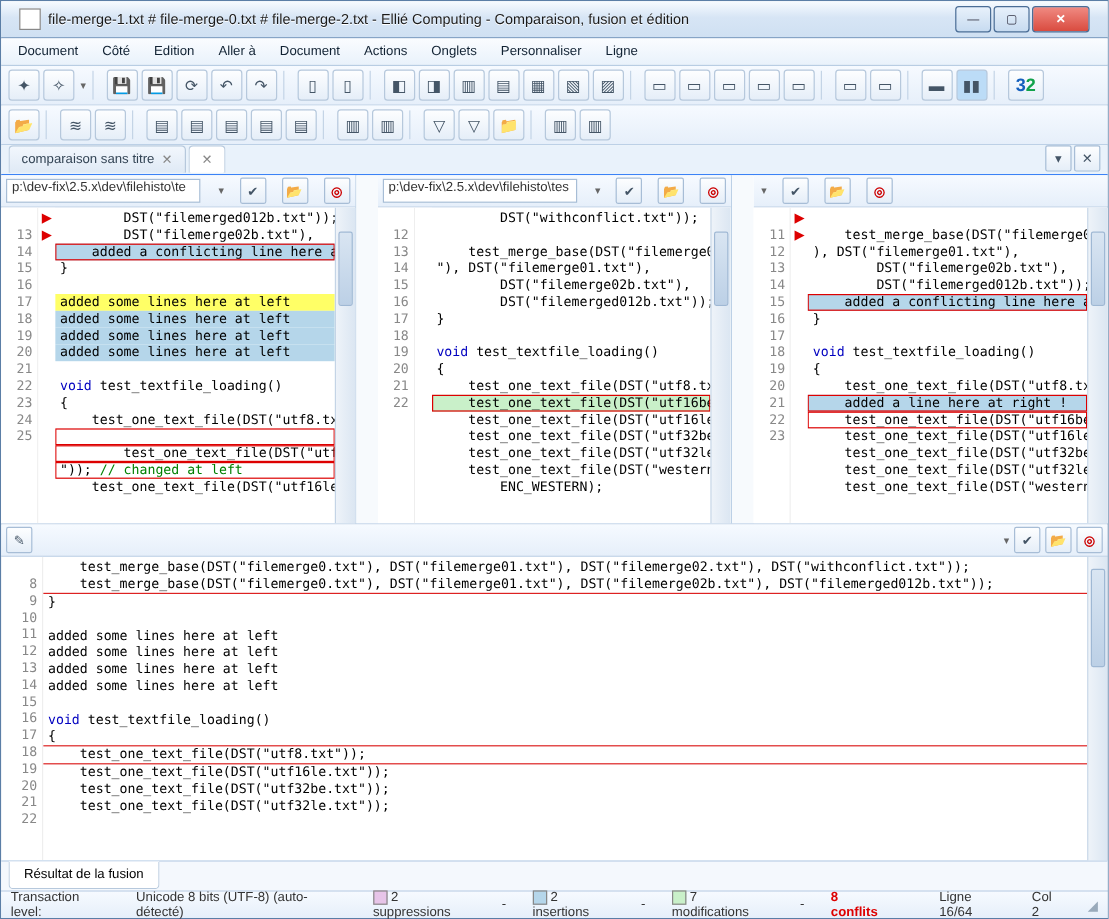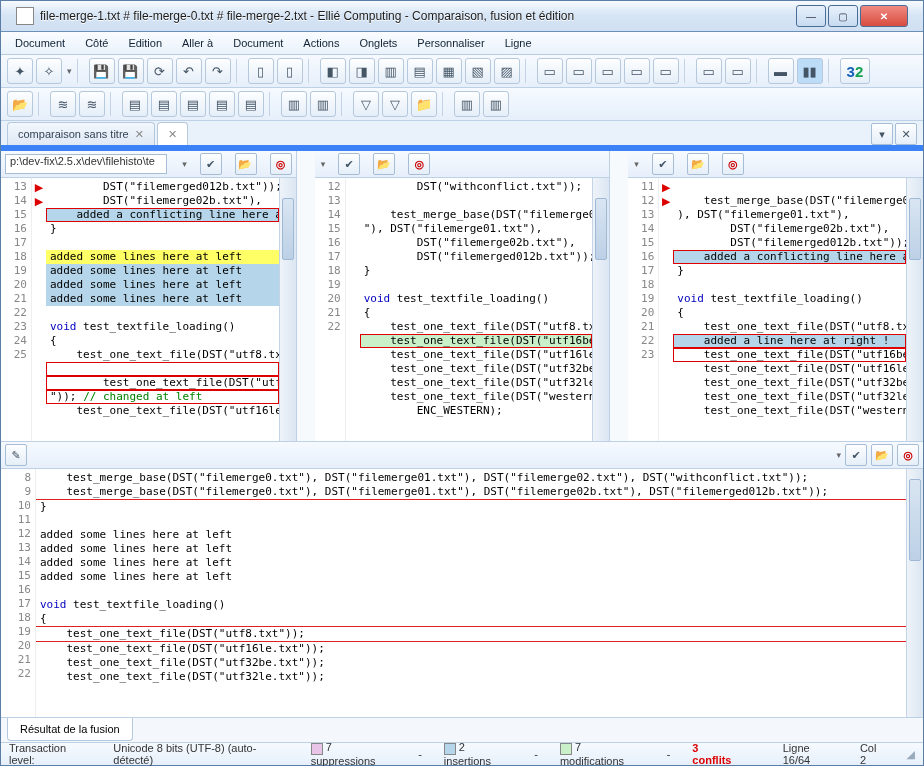--- a/index.html
+++ b/index.html
@@ -9,33 +9,33 @@
 .title-text{flex:1;color:#1a1a1a;font-size:12px;text-shadow:0 1px 0 #fff}
 .win-btns{display:flex;gap:0}
 .win-btn{width:28px;height:20px;border:1px solid #4a6d96;background:linear-gradient(#e8f1fb,#c7dbf0);border-radius:3px;display:flex;align-items:center;justify-content:center;margin-left:2px;font-size:10px;color:#334}
 .win-btn.close{width:46px;background:linear-gradient(#f08a82,#d94b3f);color:#fff;font-weight:bold}
 .menubar{height:22px;background:linear-gradient(#fafcff,#e9f2fb);border-bottom:1px solid #b8cde3;display:flex;align-items:center;padding:0 6px;gap:4px}
 .menu-item{padding:2px 8px;color:#123;cursor:default}
 .toolbar{background:linear-gradient(#f6faff,#e6effa);border-bottom:1px solid #bcd0e6;padding:3px 6px;display:flex;align-items:center;flex-wrap:wrap;gap:3px}
 .tbtn{width:24px;height:24px;border:1px solid #b6c8dc;background:linear-gradient(#fdfeff,#e5eef8);border-radius:3px;display:flex;align-items:center;justify-content:center;font-size:13px;color:#456;cursor:default}
 .tbtn.wide{width:auto;padding:0 6px}
 .tsep{width:6px;height:24px;border-left:1px solid #c4d4e6;margin:0 2px}
-.tabstrip{height:24px;background:#e9f2fb;border-bottom:6px solid #3b82f6;display:flex;align-items:flex-end;padding:0 6px;gap:2px}
+.tabstrip{height:24px;background:#e9f2fb;border-bottom:1px solid #3b82f6;display:flex;padding:0 6px;gap:2px}
 .tab{height:22px;padding:0 10px;background:linear-gradient(#f2f7fd,#dfe9f5);border:1px solid #b6c8dc;border-bottom:none;border-radius:4px 4px 0 0;display:flex;align-items:center;gap:6px;font-size:11px;color:#345}
 .tab.active{background:#fff;font-weight:bold;color:#000}
 .tab .x{color:#888;font-weight:normal}
 .panes{flex:0 0 290px;display:flex;border-bottom:1px solid #bcd0e6}
 .pane{flex:1;display:flex;flex-direction:column;border-right:1px solid #bcd0e6;min-width:0}
 .pane:last-child{border-right:none}
 .pane-hdr{height:26px;background:linear-gradient(#f6faff,#e6effa);border-bottom:1px solid #bcd0e6;display:flex;align-items:center;padding:0 4px;gap:13px}
 .path-in{flex:1;height:18px;border:1px solid #a7bdd6;background:#fff;font-size:11px;padding:0 4px;overflow:hidden;white-space:nowrap;color:#333}
 .smbtn{width:20px;height:20px;border:1px solid #a7bdd6;background:linear-gradient(#fdfeff,#e5eef8);border-radius:2px;display:flex;align-items:center;justify-content:center;font-size:11px;color:#456}
 .smbtn.target{color:#c00;font-weight:bold}
 .code{flex:1;overflow:hidden;background:#fff;position:relative;display:flex}
-.gutter{width:26px;background:#fff;border-right:1px solid #eee;text-align:right;padding-right:4px;color:#888;font-family:Consolas,monospace;font-size:11px;line-height:14px;padding-top:2px}
+.gutter{width:26px;background:#fff;border-right:1px solid #eee;text-align:right;padding-right:4px;color:#888;font-family:Consolas,monospace;font-size:11px;line-height:14px;padding-top:16px}
 .mark-col{width:14px;background:#fff;font-size:11px;line-height:14px;padding-top:2px}
 .mark{color:#d00;text-align:center}
 .lines{flex:1;font-family:Consolas,monospace;font-size:11px;line-height:14px;padding-top:2px;white-space:pre;overflow:hidden}
 .ln{height:14px;padding-left:4px;color:#000}
 .ln.hl-b{background:#b5d6ea}
 .ln.hl-y{background:#ffff66}
 .ln.hl-g{background:#c9f0c9}
 .ln.hl-box{outline:1px solid #d00;outline-offset:-1px}
 .ln .kw{color:#0000c0}
 .ln .cm{color:#008000}
@@ -206,20 +206,21 @@
           </div>
           <div class="lines"><div class="ln">        DST("filemerged012b.txt"));</div><div class="ln ">        DST("filemerge02b.txt"),</div><div class="ln hl-b hl-box">    added a conflicting line here at left</div><div class="ln ">}</div><div class="ln "></div><div class="ln hl-y">added some lines here at left</div><div class="ln hl-b">added some lines here at left</div><div class="ln hl-b">added some lines here at left</div><div class="ln hl-b">added some lines here at left</div><div class="ln "></div><div class="ln "><span class="kw">void</span> test_textfile_loading()</div><div class="ln ">{</div><div class="ln ">    test_one_text_file(DST("utf8.txt"));</div><div class="ln hl-box"></div><div class="ln hl-box">        test_one_text_file(DST("utf16be.txt</div><div class="ln hl-box">")); <span class="cm">// changed at left</span></div><div class="ln ">    test_one_text_file(DST("utf16le.txt"));</div></div>
           <div class="scrollbar">
             <div class="thumb" style="top:20px;height:60px"></div>
           </div>
         </div>
       </div>
       <div class="conn"></div>
       <div class="pane">
         <div class="pane-hdr">
+          <div class="path-in">p:\dev-fix\2.5.x\dev\filehisto\tes</div>
           <span class="dd">▾</span>
           <div class="smbtn">✔</div>
           <div class="smbtn">📂</div>
           <div class="smbtn target">◎</div>
         </div>
         <div class="code">
           <div class="gutter">
             <div></div>
             <div>12</div>
             <div></div>
@@ -352,25 +353,25 @@
       </div>
   </div>
 
   <div class="bottom-tabs">
     <div class="btab">Résultat de la fusion</div>
   </div>
 
   <div class="statusbar">
     <span>Transaction level:</span>
     <span>Unicode 8 bits (UTF-8) (auto-détecté)</span>
-    <span><span class="swatch" style="background:#e7c4e8"></span><span>7 suppressions</span></span>
+    <span><span class="swatch" style="background:#e7c4e8"></span><span>2 suppressions</span></span>
     <span>-</span>
     <span><span class="swatch" style="background:#b5d6ea"></span><span>2 insertions</span></span>
     <span>-</span>
     <span><span class="swatch" style="background:#c9f0c9"></span><span>7 modifications</span></span>
     <span>-</span>
-    <span class="st-red">3 conflits</span>
+    <span class="st-red">8 conflits</span>
     <span style="flex:1"></span>
     <span>Ligne 16/64</span>
     <span>Col 2</span>
     <span style="color:#9ab">◢</span>
   </div>
 </div>
 
 </body></html>

